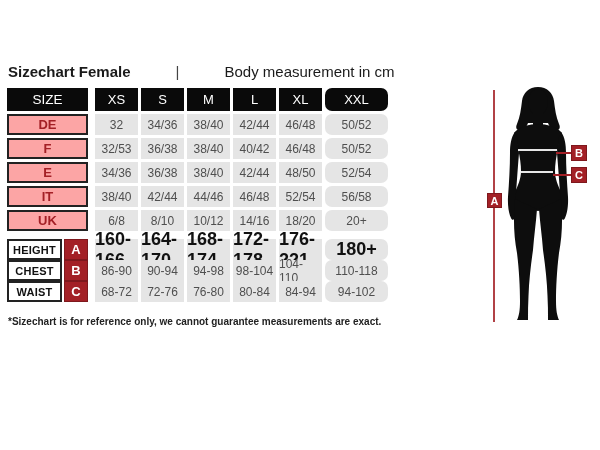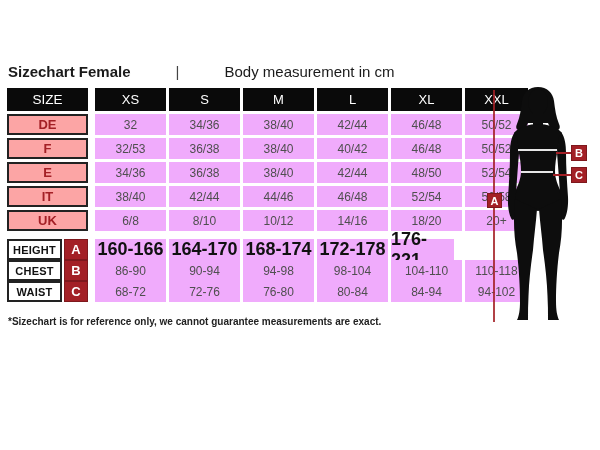--- a/index.html
+++ b/index.html
@@ -9,27 +9,27 @@
 
   
   .title { position:absolute; left:8px; top:63px; font-size:15px; color:#1a1a1a;
            display:flex; align-items:baseline; white-space:nowrap;gap:36px; }
   .title .head { font-weight:bold; }
   .title .sep { margin:0 9px; color:#444; font-weight:300; }
 
   
   .size-table { position:absolute; left:7px; top:88px; }
   .trow { display:flex; margin-bottom:3px; }
-  .c { width:71px; height:21px; margin-right:3px; display:flex;
+  .c { width:43px; height:21px; margin-right:3px; display:flex;
        align-items:center; justify-content:center; }
-  .c:last-child { width:63px; margin-right:0; }
+  .c:last-child { width:63px; margin-right:0;border-radius:7px; }
   .hrow .c { height:23px; }
   .hcell { background:#0a0a0a; color:#fff; font-size:13px; }
   .hcell.size { width:81px; margin-right:7px; font-size:13.5px; }
-  .cell { background:#f0abfc; color:#4f4f4f; font-size:12px; }
+  .cell { background:#e5e5e5; color:#4f4f4f; font-size:12px; }
   .cell.bold { color:#111; font-weight:bold; font-size:18px; }
   .lbl { width:81px; margin-right:7px; height:21px; background:#fca5a5;
          border:2px solid #222; color:#a32026; font-weight:bold; font-size:13px;
          display:flex; align-items:center; justify-content:center; }
   .gap { height:5px; }
   .mrow { margin-bottom:0; }
   .mlbl { width:55px; margin-right:2px; height:21px; background:#fff;
           border:2px solid #222; color:#111; font-weight:bold; font-size:11px;
           display:flex; align-items:center; justify-content:center; letter-spacing:.2px; }
   .mbadge { width:24px; margin-right:7px; height:21px; background:#a32026;
@@ -131,20 +131,21 @@
     <div class="gap"></div>
 
     <div class="trow mrow">
       <div class="mlbl">HEIGHT</div>
       <div class="mbadge">A</div>
       <div class="c cell bold">160-166</div>
       <div class="c cell bold">164-170</div>
       <div class="c cell bold">168-174</div>
       <div class="c cell bold">172-178</div>
       <div class="c cell bold">176-221</div>
+      <div class="c cell bold">180+</div>
     </div>
 
     <div class="trow mrow">
       <div class="mlbl">CHEST</div>
       <div class="mbadge">B</div>
       <div class="c cell">86-90</div>
       <div class="c cell">90-94</div>
       <div class="c cell">94-98</div>
       <div class="c cell">98-104</div>
       <div class="c cell">104-110</div>

